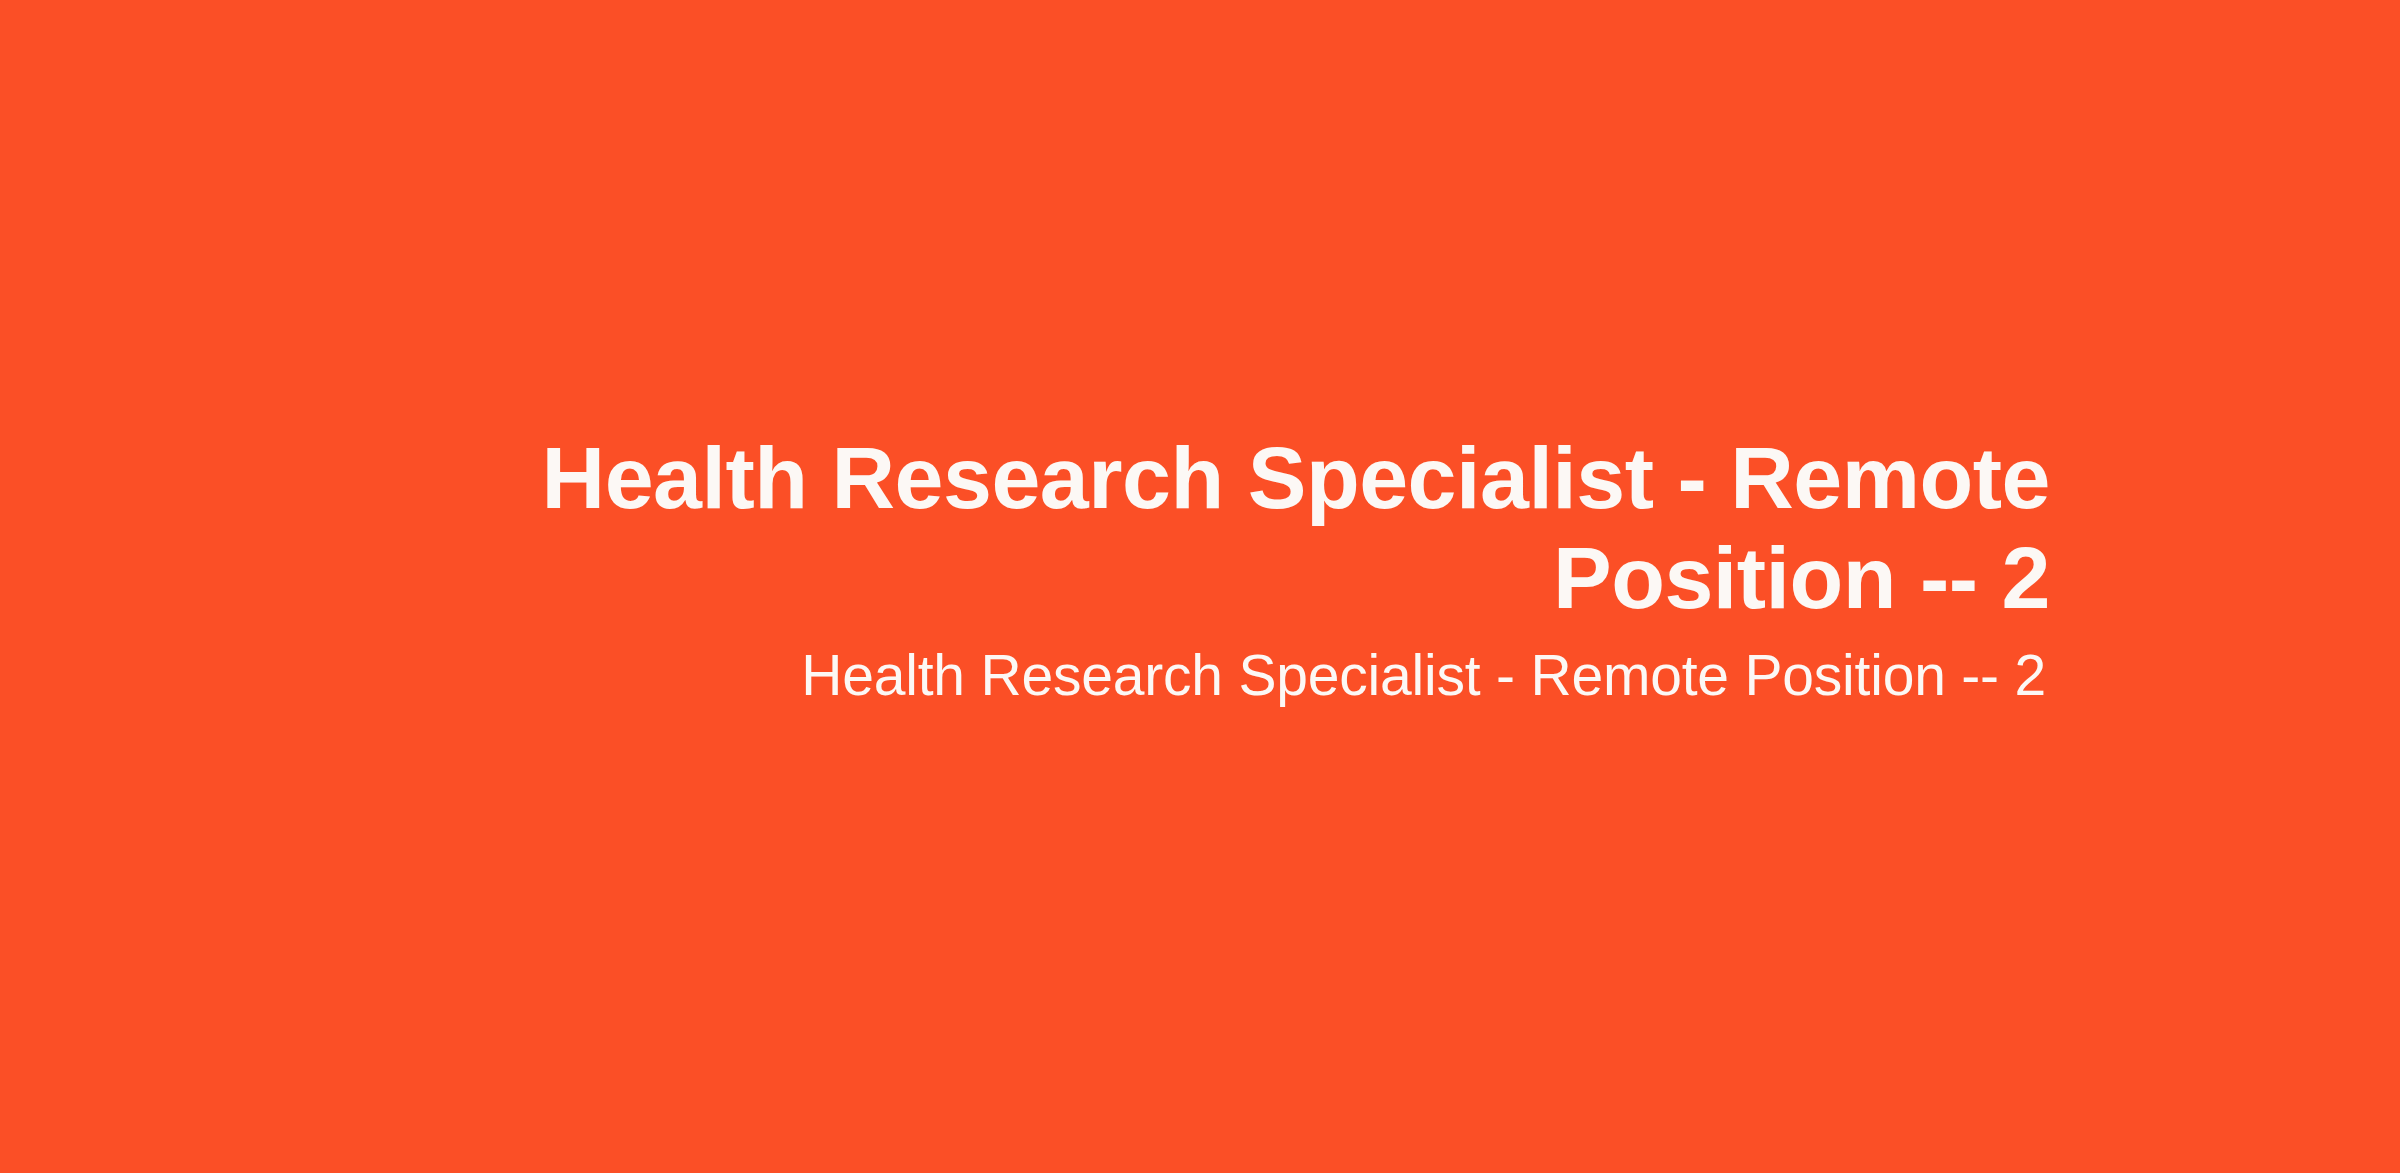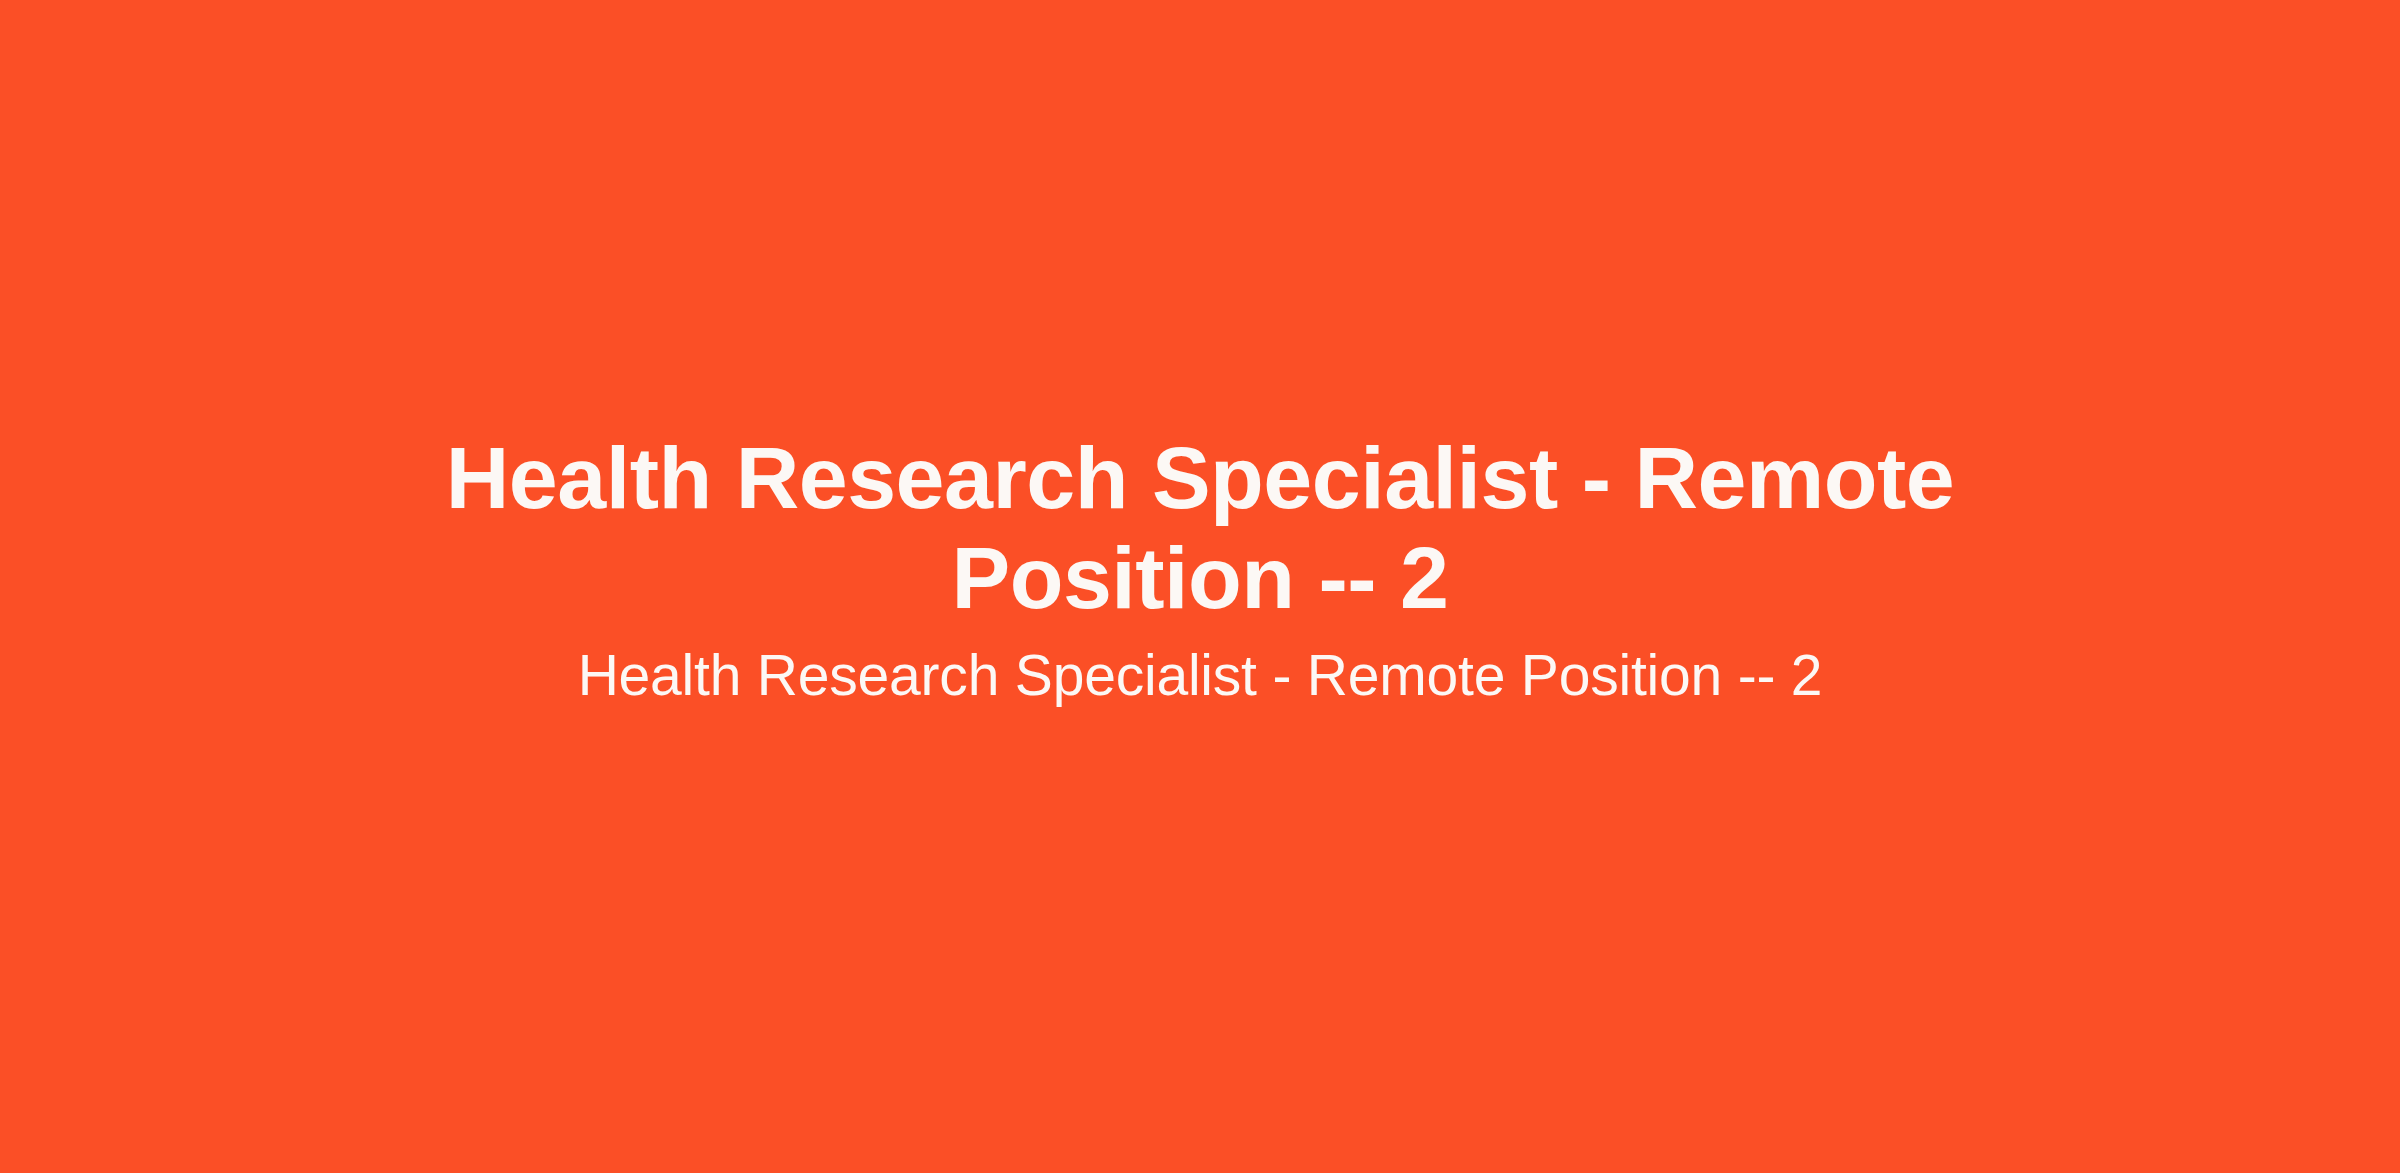--- a/index.html
+++ b/index.html
@@ -1,16 +1,16 @@
 <!DOCTYPE html>
 <html><head>
 <meta charset="utf-8">
 <title>Health Research Specialist - Remote Position -- 2</title>
 <style>
-  * { margin: 0; padding: 0; box-sizing: border-box; }
+  * { margin: 0; padding: 0; box-sizing: border-box; text-align: right; }
 
   html, body {
     width: 2400px;
     height: 1173px;
     overflow: hidden;
   }
 
   body {
     background: #FB4F26;
     font-family: "Liberation Sans", "DejaVu Sans", sans-serif;

